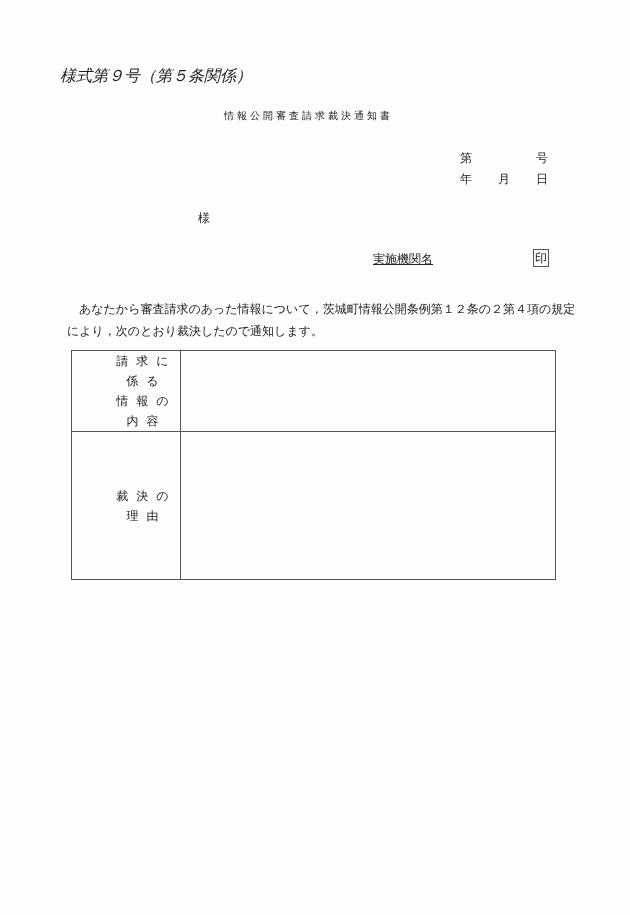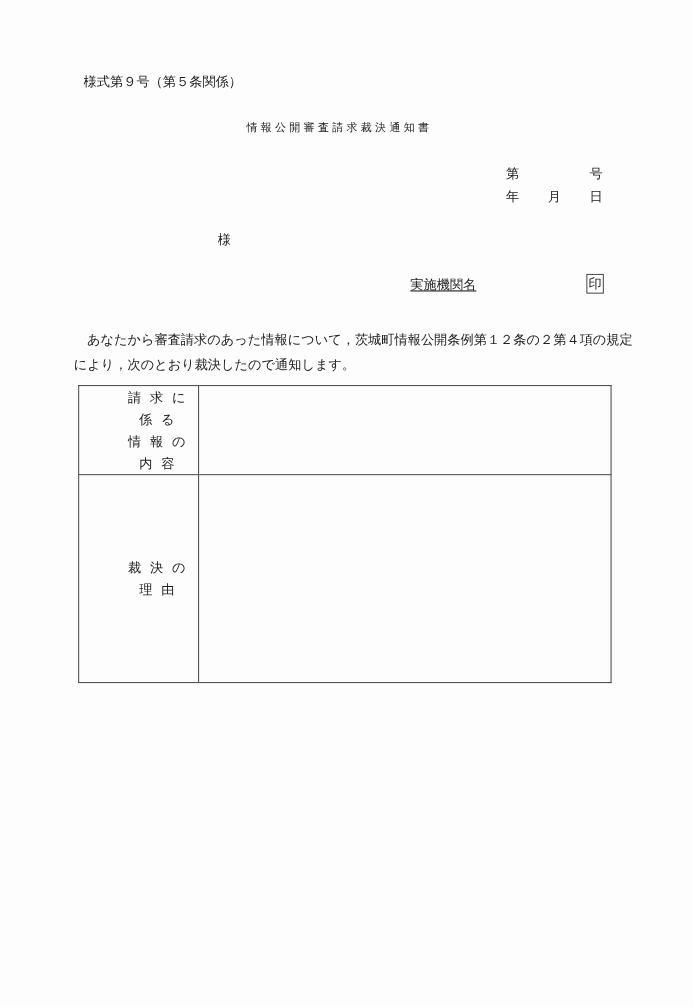--- a/index.html
+++ b/index.html
@@ -5,21 +5,21 @@
     html, body { margin: 0; padding: 0; }
     body {
       width: 630px; height: 915px;
       background: #fdfdfd;
       position: relative;
       font-family: "DejaVu Serif", "Liberation Serif", serif;
       color: #222;
       overflow: hidden;
     }
     .abs { position: absolute; white-space: nowrap; }
-    .form-no { left: 76px; top: 66px; font-size: 12px; }
+    .form-no { left: 60px; top: 66px; font-size: 16px; font-style: italic; }
     .title { left: 224px; top: 109px; font-size: 10px; letter-spacing: 3px; }
     .num-label { font-size: 12px; }
     .to-line { left: 198px; top: 210px; font-size: 12px; }
     .org { left: 373px; top: 251px; font-size: 12px; text-decoration: underline; }
     .seal {
       left: 533px; top: 249px; font-size: 12px;
       border: 1px solid #555; padding: 0 1px; line-height: 16px;
     }
     .body-text { left: 67px; top: 298px; font-size: 12px; line-height: 22px; white-space: normal; width: 520px; }
     table.form-table {
@@ -53,20 +53,20 @@
 
 <table class="form-table">
   <tbody>
       <tr style="height:47px;">
     <td class="label">
       <span class="lbl">請求に係る</span>
       <span class="lbl">情報の内容</span>
     </td>
     <td class="value"></td>
   </tr>
-  <tr style="height:189px;">
+  <tr style="height:148px;">
     <td class="label">
       <span class="lbl">裁決の理由</span>
     </td>
     <td class="value"></td>
   </tr>
 </tbody>
   </table>
 
 </body></html>

